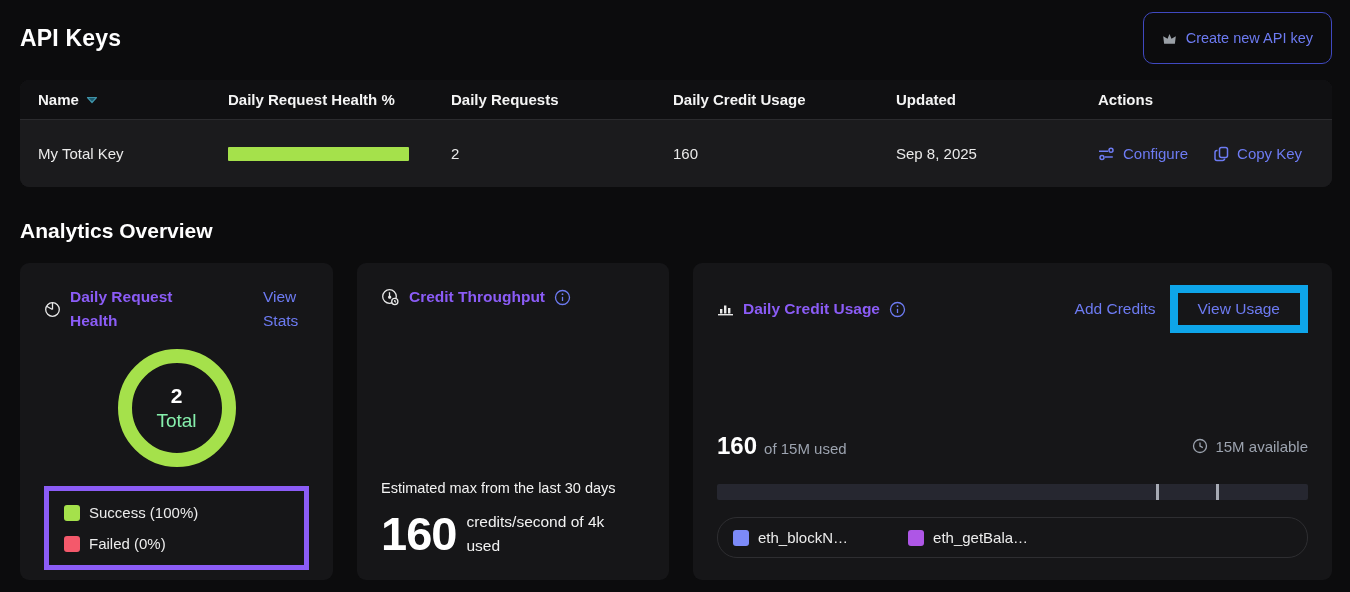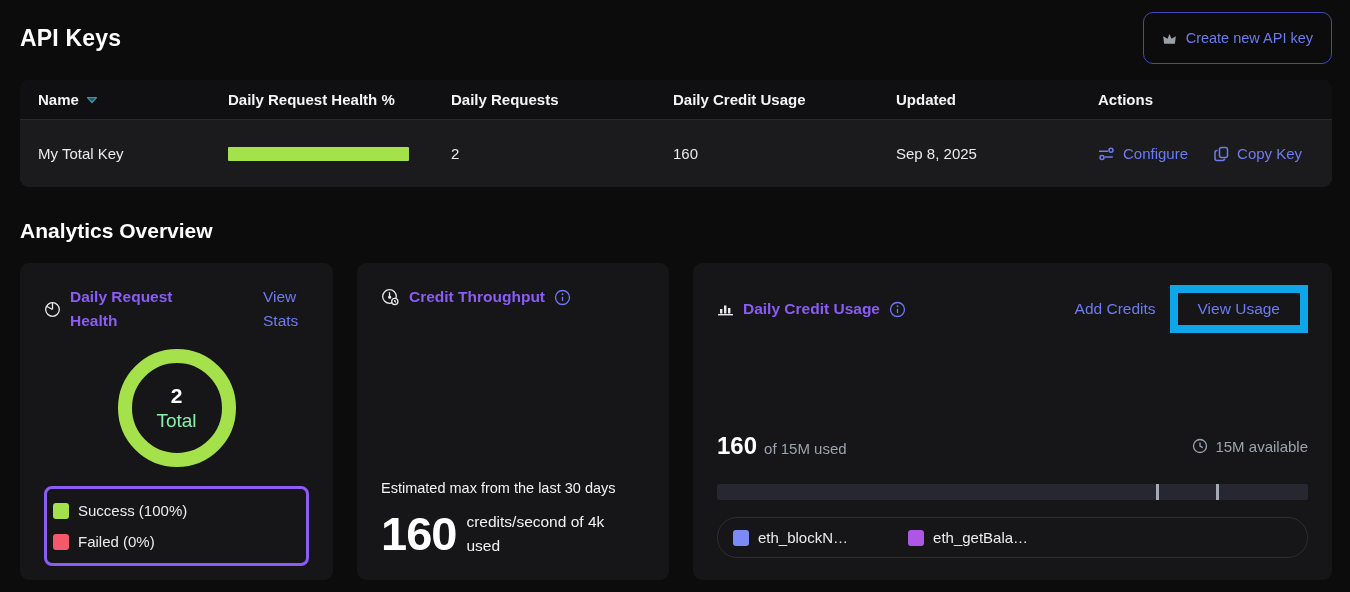--- a/index.html
+++ b/index.html
@@ -55,22 +55,22 @@
   .view-stats { margin-left:auto; width:46px; }
   .donut-wrap { display:flex; flex-direction:column; align-items:center; margin-top:16px; }
   .donut {
     width:118px; height:118px; border-radius:50%;
     border:14px solid #a5e14b;
     display:flex; flex-direction:column; align-items:center; justify-content:center;
   }
   .donut-value { font-size:21px; font-weight:700; color:#ffffff; }
   .donut-label { font-size:19px; color:#86efac; margin-top:2px; }
   .legend-box {
-    margin-top:19px; border:3px solid #8b5cf6; border-radius:8px;
-    padding:13px 6px; display:flex; flex-direction:column; gap:14px;
+    margin-top:19px; border:5px solid #8b5cf6; border-radius:0;
+    padding:13px 15px; display:flex; flex-direction:column; gap:14px;
   }
   .legend-item { display:flex; align-items:center; gap:9px; font-size:15px; color:#ececec; }
   .swatch { width:16px; height:16px; border-radius:3px; flex:0 0 auto; }
   .swatch-green { background:#a5e14b; }
   .swatch-red { background:#f4596b; }
   .swatch-blue { background:#7c8af8; }
   .swatch-purple { background:#ae56e6; }
 
   
   .throughput-note { margin-top:auto; font-size:14.5px; color:#f2f2f2; }

